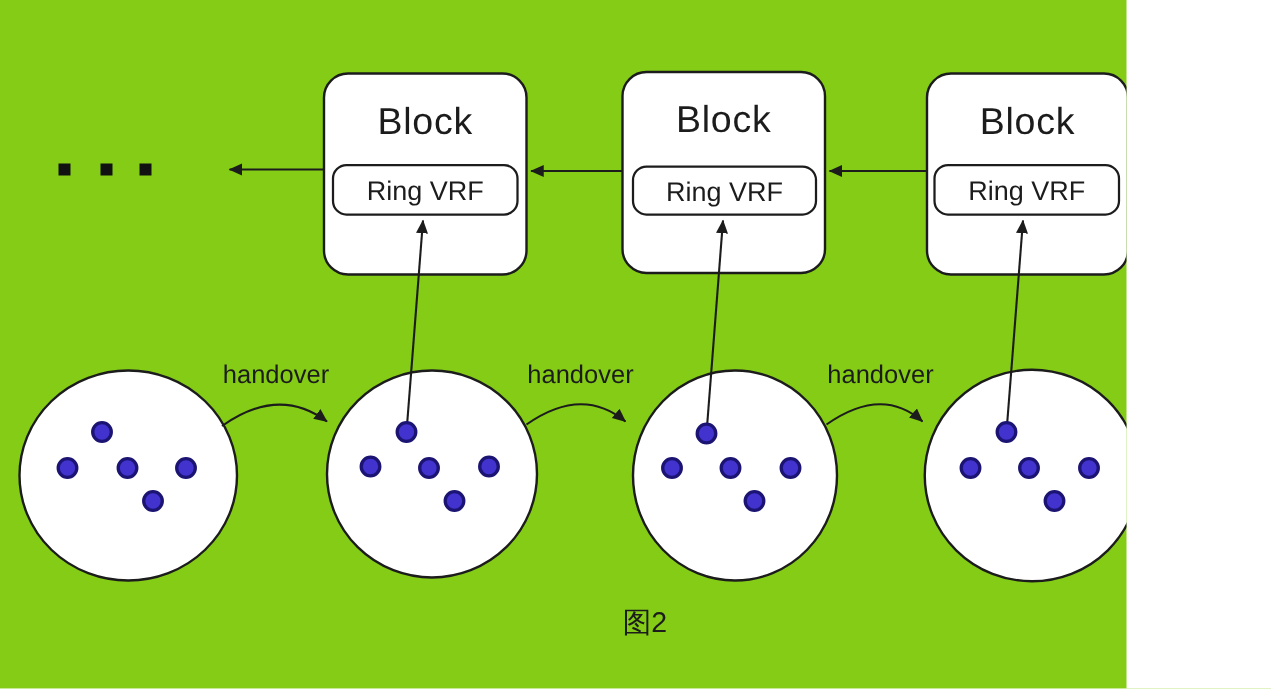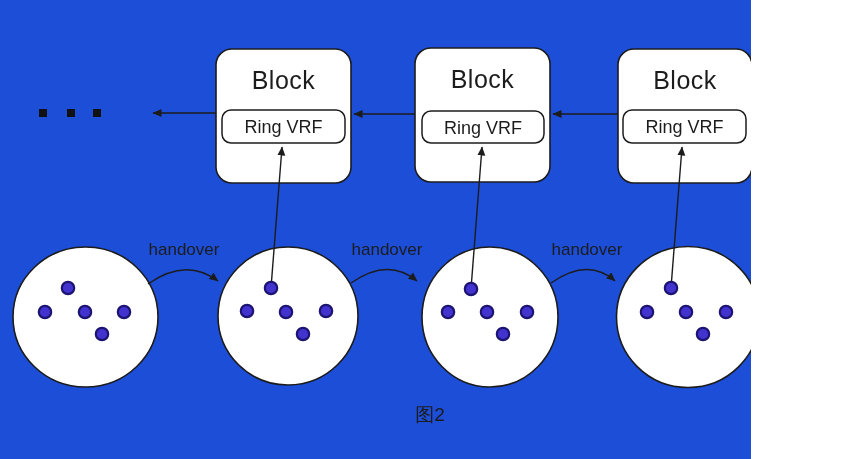--- a/index.html
+++ b/index.html
@@ -5,21 +5,21 @@
   html, body {
     margin: 0;
     padding: 0;
     background: #ffffff;
     font-family: "Liberation Sans", sans-serif;
   }
   .stage {
     position: relative;
     width: 751px;
     height: 459px;
-    background: #1d4ed8;
+    background: #84cc16;
     overflow: hidden;
   }
   svg { display: block; }
   .shape {
     fill: #ffffff;
     stroke: #1c1c1c;
     stroke-width: 1.6;
   }
   .vrf-box {
     fill: #ffffff;

